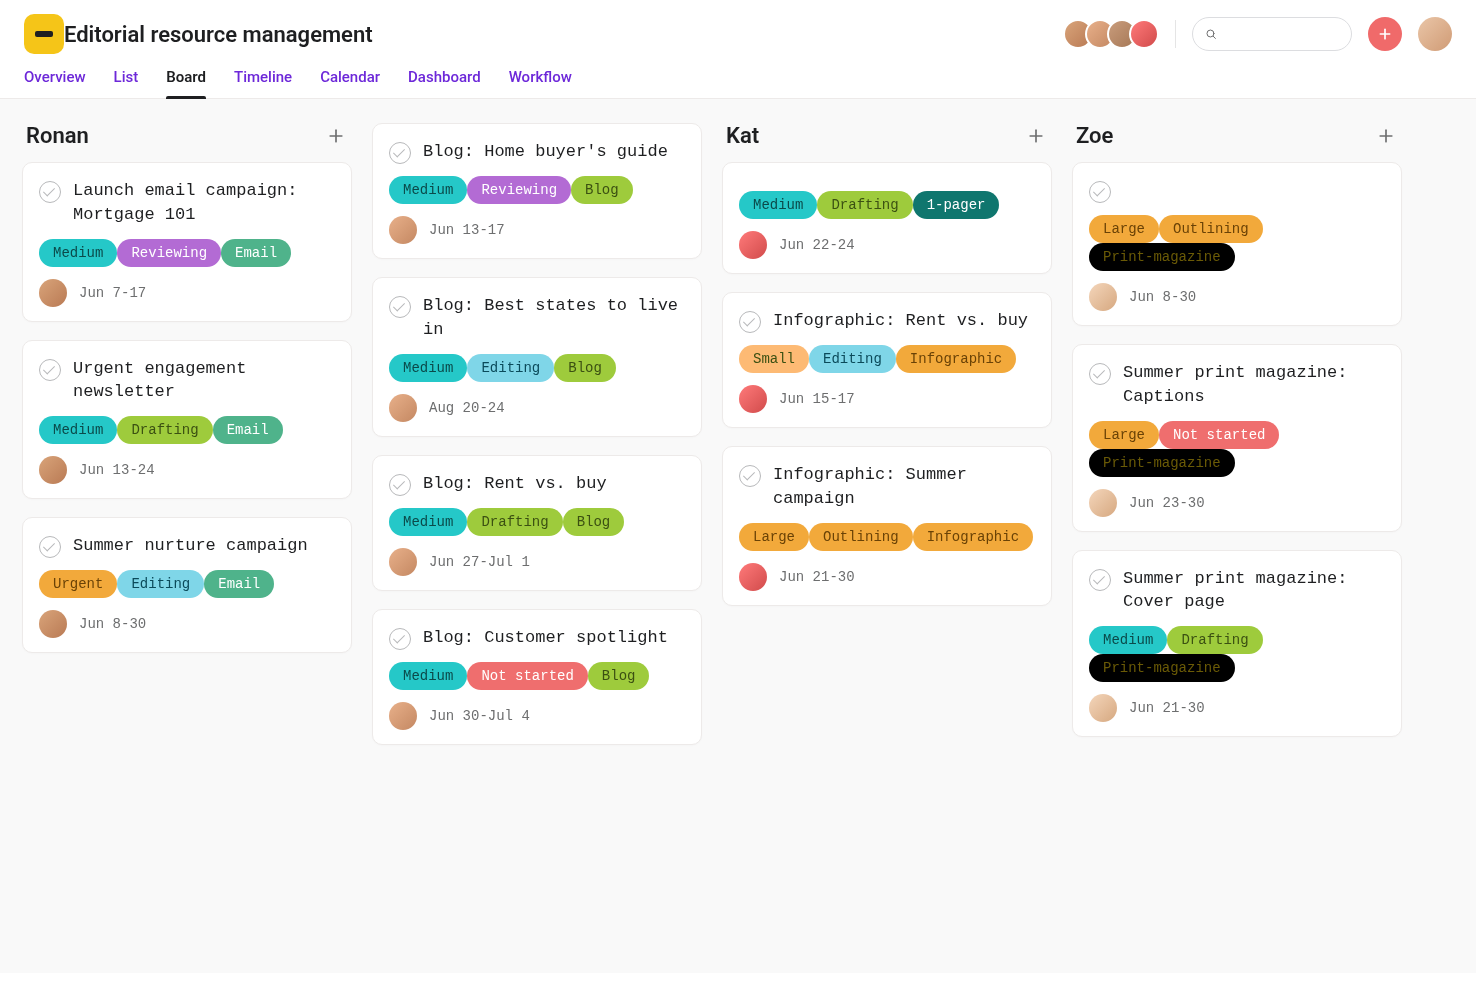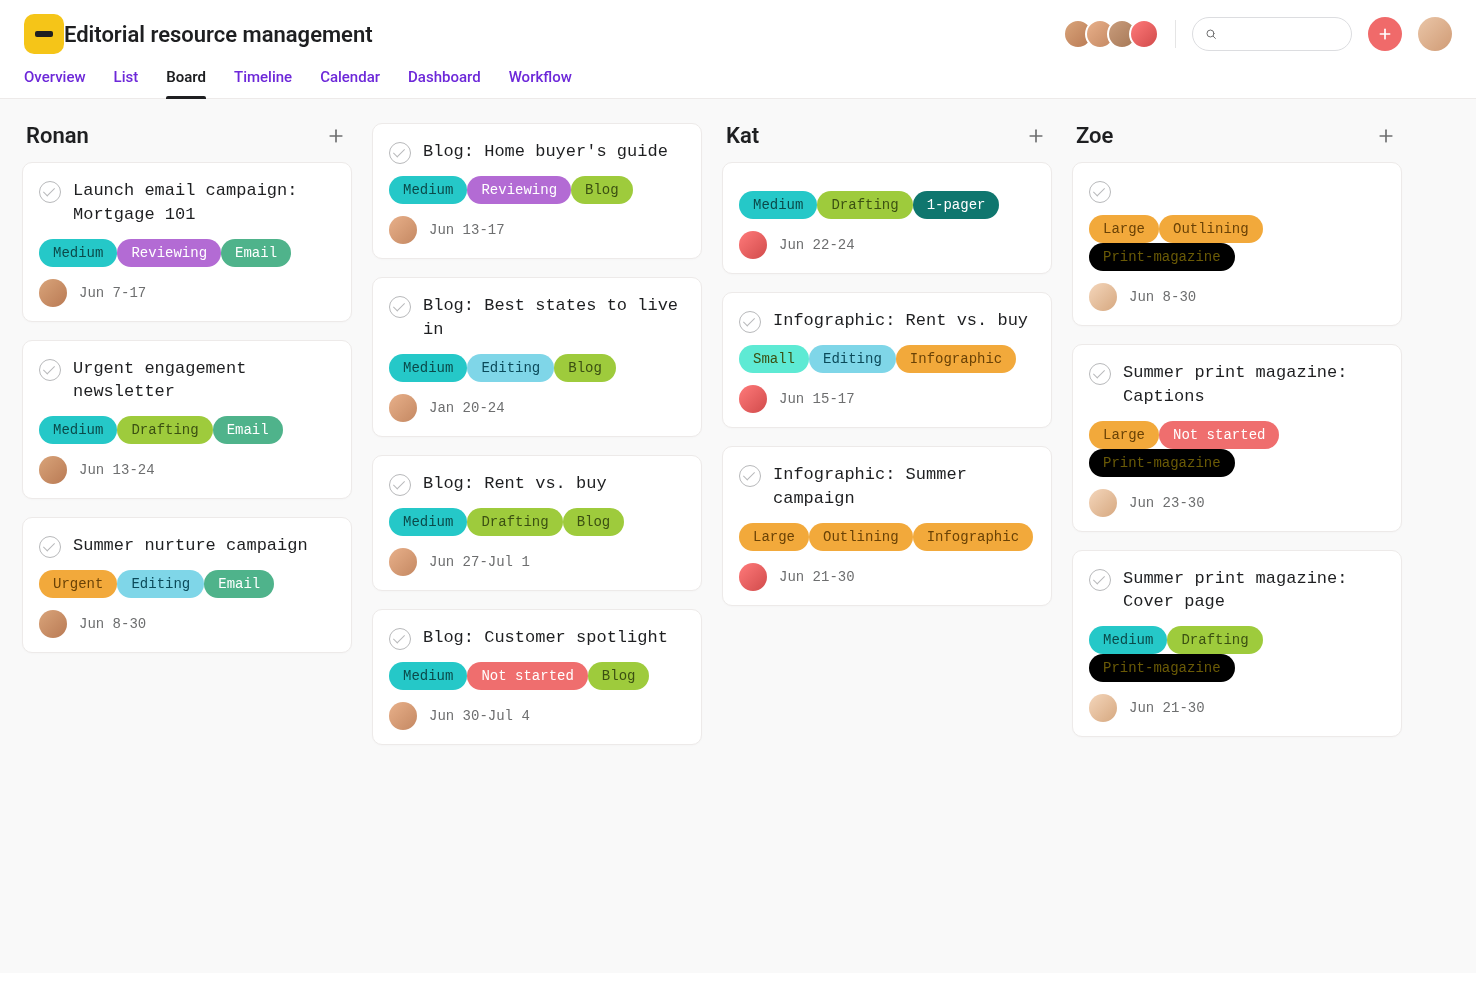--- a/index.html
+++ b/index.html
@@ -174,21 +174,21 @@
     padding: 6px 14px;
     border-radius: 14px;
     white-space: nowrap;
   }
   .card-footer { display: flex; align-items: center; gap: 12px; }
   .card-avatar { width: 28px; height: 28px; border: none; }
   .card-date { font-size: 14px; color: #6d6e6f; }
 
   
   .tag-medium { background: #25c8c8; color: #0b4a4a; }
-  .tag-small { background: #5eead4; color: #3b5012; }
+  .tag-small { background: #fdba74; color: #3b5012; }
   .tag-large { background: #f2a93b; color: #6a4206; }
   .tag-urgent { background: #f2a93b; color: #6a4206; }
   .tag-reviewing { background: #b36bd4; color: #fff; }
   .tag-drafting { background: #9ecb3c; color: #3b5012; }
   .tag-editing { background: #7fd6e8; color: #0b4a5a; }
   .tag-outlining { background: #f2a93b; color: #6a4206; }
   .tag-notstarted { background: #ef6e6e; color: #fff; }
   .tag-email { background: #4fb38b; color: #fff; }
   .tag-blog { background: #9ecb3c; color: #3b5012; }
   .tag-1pager { background: #0f766e; color: #fff; }
@@ -316,21 +316,21 @@
           <div class="check"></div>
           <div class="card-title">Blog: Best states to live in</div>
         </div>
         <div class="tags">
           <span class="tag tag-medium">Medium</span>
           <span class="tag tag-editing">Editing</span>
           <span class="tag tag-blog">Blog</span>
         </div>
         <div class="card-footer">
           <span class="avatar card-avatar av-b"></span>
-          <span class="card-date">Jan 20-24</span>
+          <span class="card-date">Aug 20-24</span>
         </div>
       </div>
       <div class="card">
         <div class="card-top">
           <div class="check"></div>
           <div class="card-title">Blog: Rent vs. buy</div>
         </div>
         <div class="tags">
           <span class="tag tag-medium">Medium</span>
           <span class="tag tag-drafting">Drafting</span>

